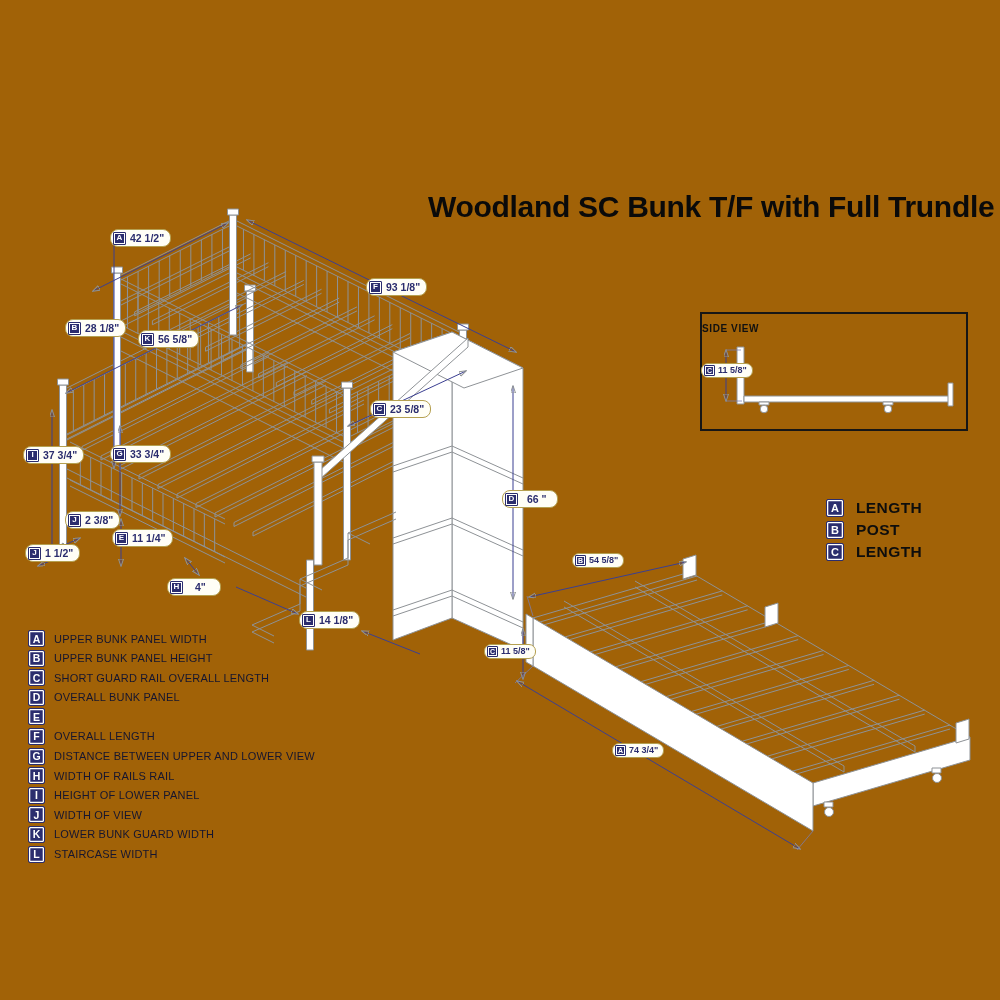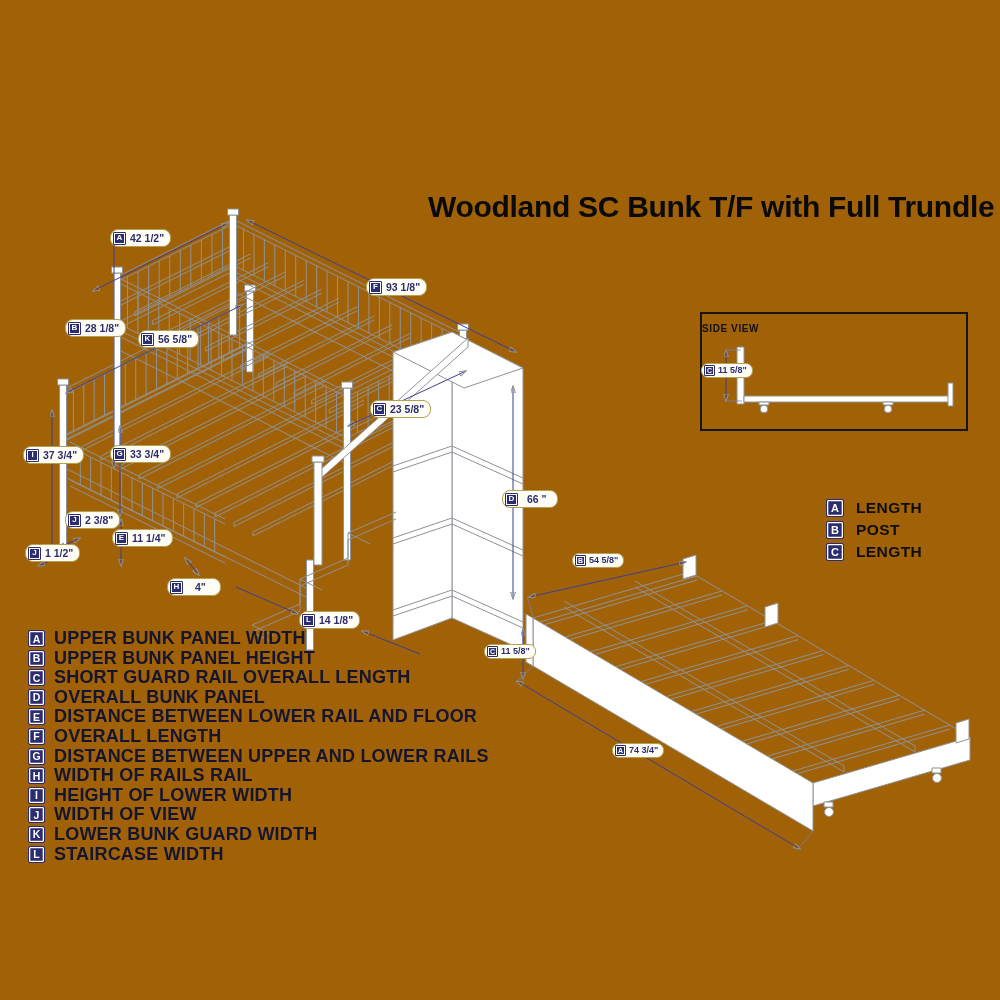--- a/index.html
+++ b/index.html
@@ -20,21 +20,21 @@
   .bg{display:inline-flex;align-items:center;justify-content:center;width:11px;height:11px;
       background:#2b2d6e;color:#fff;font-size:8px;font-weight:bold;border:1px solid #2b2d6e;
       box-shadow:inset 0 0 0 1px #fff;border-radius:1px;flex:none;}
   .dim.sm .bg{width:9px;height:9px;font-size:7px;}
   
   .legend{position:absolute;left:28px;top:631px;}
   .lrow{display:flex;align-items:center;gap:9px;height:15px;margin-bottom:4.6px;}
   .lbadge{display:inline-flex;align-items:center;justify-content:center;width:15px;height:15px;
           background:#2b2d6e;color:#fff;font-size:10.5px;font-weight:bold;border:1px solid #2b2d6e;
           box-shadow:inset 0 0 0 1.3px #fff;border-radius:2px;flex:none;}
-  .llabel{font-size:18px;font-weight:bold;color:#15152f;letter-spacing:.2px;white-space:nowrap;}
+  .llabel{font-size:11px;font-weight:normal;color:#15152f;letter-spacing:.2px;white-space:nowrap;}
   
   .abc{position:absolute;left:826px;top:500px;}
   .arow{display:flex;align-items:center;gap:12px;height:16px;margin-bottom:6px;}
   .abadge{display:inline-flex;align-items:center;justify-content:center;width:16px;height:16px;
           background:#2b2d6e;color:#fff;font-size:11px;font-weight:bold;border:1px solid #2b2d6e;
           box-shadow:inset 0 0 0 1.3px #fff;border-radius:2px;flex:none;}
   .alabel{font-size:15.5px;font-weight:bold;color:#0d0d0d;letter-spacing:.4px;}
   
   .sideview{position:absolute;left:700px;top:312px;width:264px;height:115px;
             border:2px solid #161616;}
@@ -468,37 +468,36 @@
     <div class="lrow">
         <span class="lbadge">C</span>
         <span class="llabel">SHORT GUARD RAIL OVERALL LENGTH</span>
       </div>
     <div class="lrow">
         <span class="lbadge">D</span>
         <span class="llabel">OVERALL BUNK PANEL</span>
       </div>
     <div class="lrow">
         <span class="lbadge">E</span>
-        <span class="llabel">DISTANCE BETWEEN LOWER RAIL AND FLOOR</span>
       </div>
     <div class="lrow">
         <span class="lbadge">F</span>
         <span class="llabel">OVERALL LENGTH</span>
       </div>
     <div class="lrow">
         <span class="lbadge">G</span>
-        <span class="llabel">DISTANCE BETWEEN UPPER AND LOWER RAILS</span>
+        <span class="llabel">DISTANCE BETWEEN UPPER AND LOWER VIEW</span>
       </div>
     <div class="lrow">
         <span class="lbadge">H</span>
         <span class="llabel">WIDTH OF RAILS RAIL</span>
       </div>
     <div class="lrow">
         <span class="lbadge">I</span>
-        <span class="llabel">HEIGHT OF LOWER WIDTH</span>
+        <span class="llabel">HEIGHT OF LOWER PANEL</span>
       </div>
     <div class="lrow">
         <span class="lbadge">J</span>
         <span class="llabel">WIDTH OF VIEW</span>
       </div>
     <div class="lrow">
         <span class="lbadge">K</span>
         <span class="llabel">LOWER BUNK GUARD WIDTH</span>
       </div>
     <div class="lrow">

